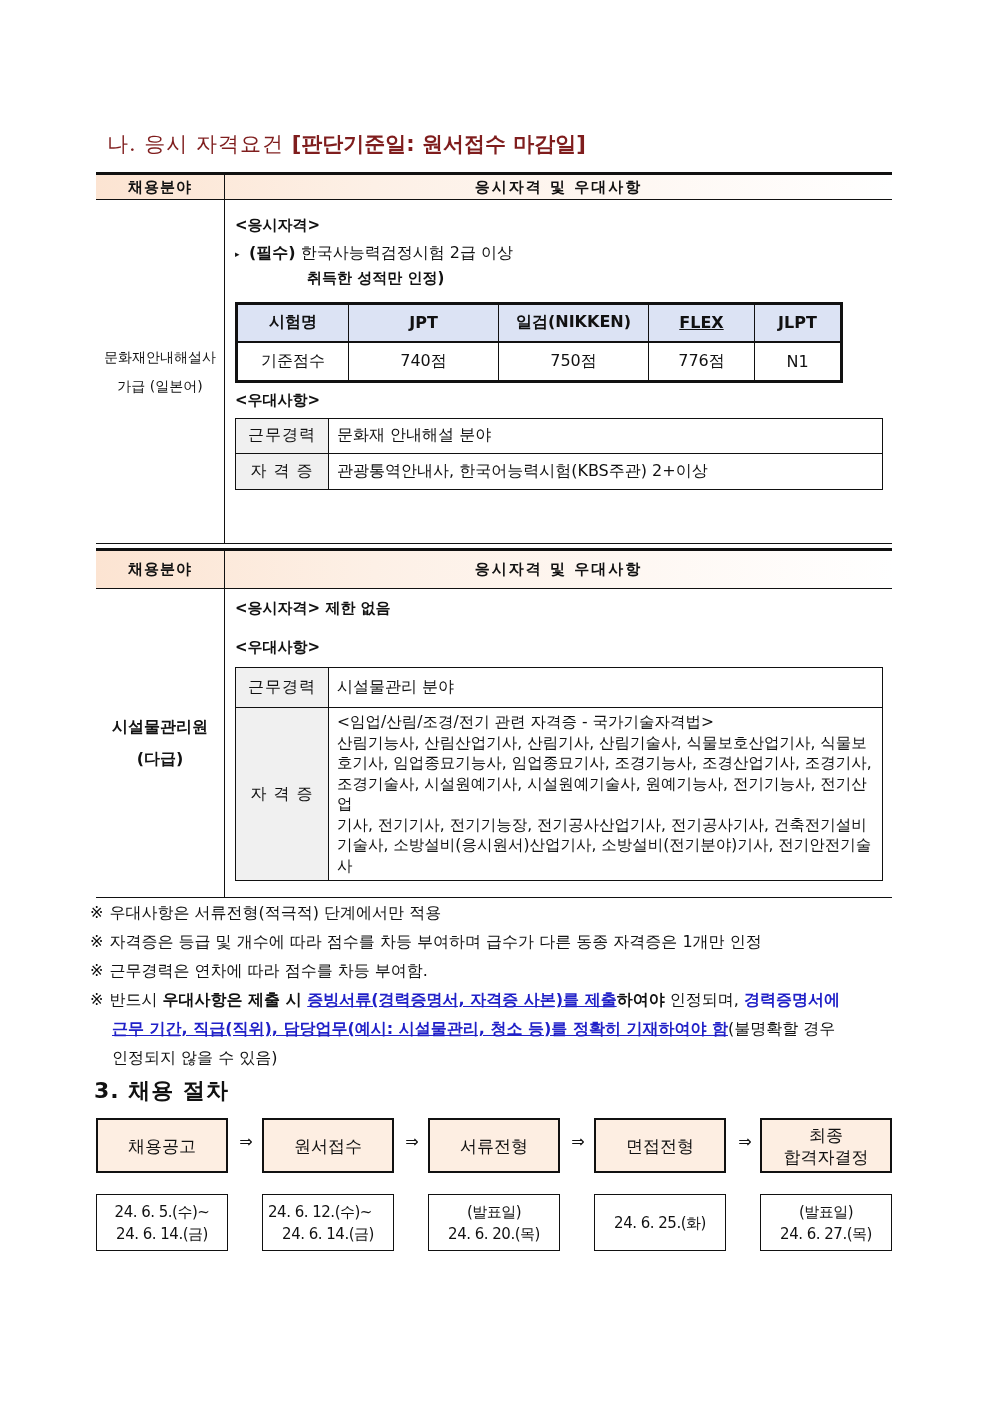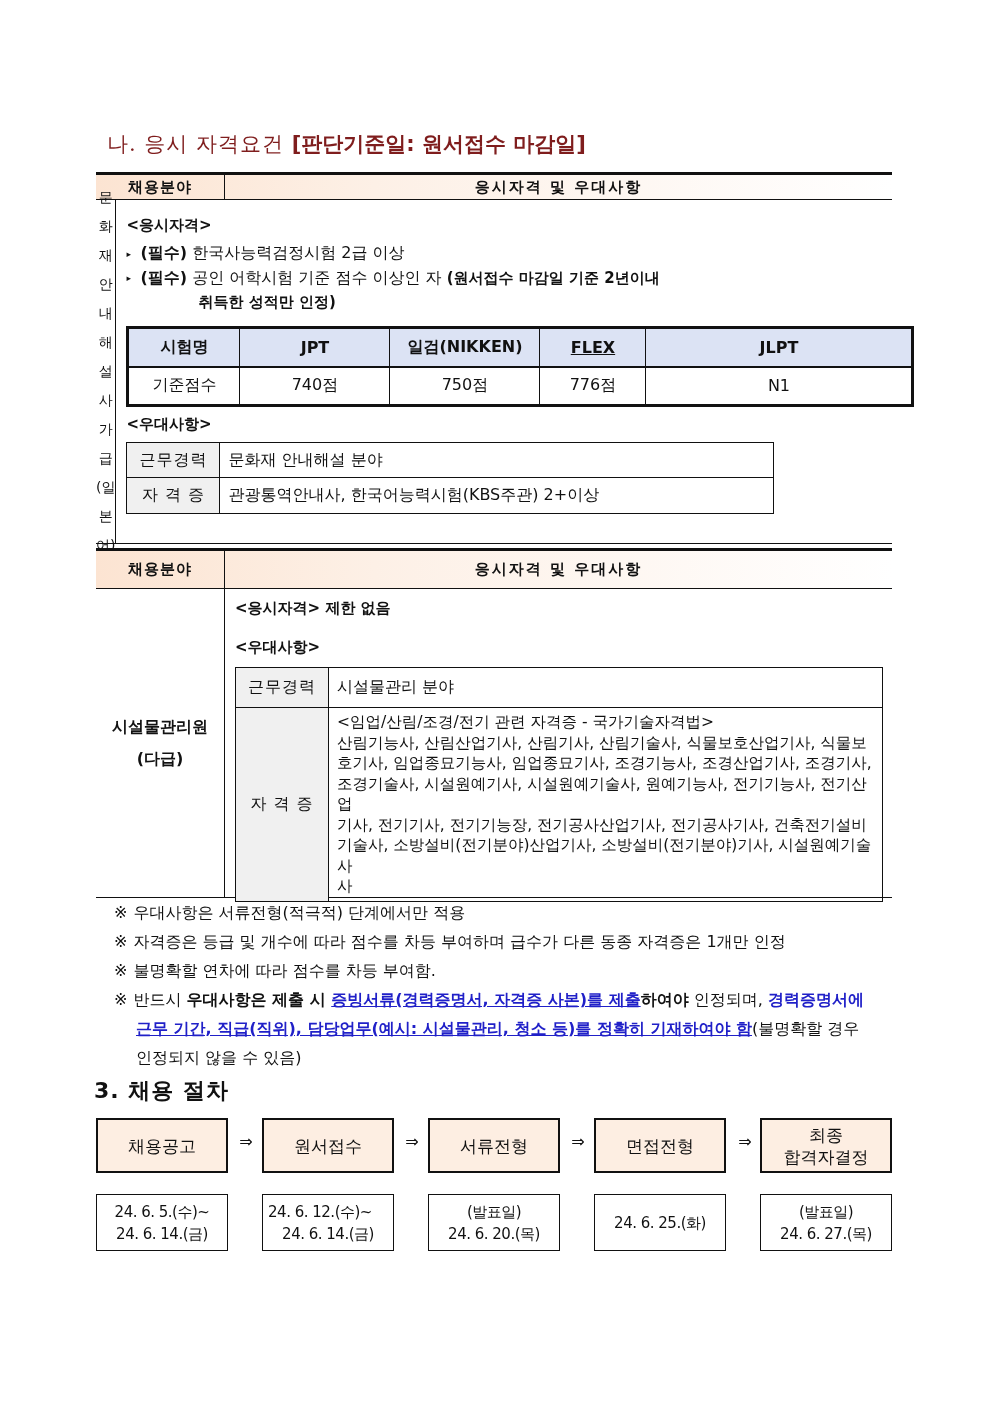--- a/index.html
+++ b/index.html
@@ -37,21 +37,21 @@
     .indent { padding-left: 72px; }
 
     .score-table { border-collapse: collapse; border: 3px solid #111; }
     .score-table th { background: #dce3f4; font-weight: bold; font-size: 16px; height: 39px; border: 1px solid #111; border-bottom: 2px solid #111; }
     .score-table td { font-size: 16px; height: 39px; text-align: center; border: 1px solid #111; }
 
     .pref-table { border-collapse: collapse; }
     .pref-table td { border: 1px solid #111; font-size: 16px; padding: 0 8px; }
     .pref-table td.k { background: #f0f0f0; text-align: center; width: 93px; letter-spacing: 1px; }
 
-    .notes { position: absolute; left: 114px; width: 800px; }
+    .notes { position: absolute; left: 90px; width: 800px; }
     .note-line { font-size: 16px; line-height: 29px; white-space: nowrap; }
     .note-line .ref { margin-right: 6px; }
     .blue-u { color: #2020c8; font-weight: bold; text-decoration: underline; }
     .blue { color: #2020c8; font-weight: bold; }
 
     .proc-title { position: absolute; left: 94px; top: 1076px; font-weight: bold; font-size: 22px; letter-spacing: 1px; }
     .step { position: absolute; top: 1118px; width: 132px; height: 55px; border: 2px solid #111; background: #fdeee2;
       display: flex; flex-direction: column; align-items: center; justify-content: center; font-size: 17px; line-height: 22px; text-align: center; }
     .arrow { position: absolute; top: 1132px; font-size: 16px; width: 30px; text-align: center; }
     .date { position: absolute; top: 1194px; width: 132px; height: 57px; border: 1px solid #111; background: #fff;
@@ -74,30 +74,25 @@
     <div class="c1">
       <div>문화재안내해설사</div>
       <div>가급 (일본어)</div>
     </div>
     <div class="c2">
       <div class="label-bold" style="margin-top:16px;margin-bottom:6px;">&lt;응시자격&gt;</div>
       <div class="bullet-line">
         <span class="tri">▸</span><span class="req">(필수)</span>
         <span>한국사능력검정시험 2급 이상</span>
       </div>
-      <div class="bullet-line">
-        <span class="tri">▸</span><span class="req">(필수)</span>
-        <span>공인 어학시험 기준 점수 이상인 자</span>
-        <span class="note">(원서접수 마감일 기준 2년이내</span>
-      </div>
       <div class="bullet-line indent">
         <span class="note">취득한 성적만 인정)</span>
       </div>
 
-      <table class="score-table" style="margin-top:12px;width:788px;">
+      <table class="score-table" style="margin-top:12px;width:608px;">
         <tbody>
             <tr>
           <th style="width:112px;">시험명</th>
           <th style="width:150px;margin-left:32px;">JPT</th>
           <th style="width:150px;">일검(NIKKEN)</th>
           <th style="width:106px;text-decoration:underline;">FLEX</th>
           <th>JLPT</th>
         </tr>
         <tr>
           <td>기준점수</td>
@@ -149,39 +144,39 @@
           <td>시설물관리 분야</td>
         </tr>
         <tr style="height:171px;">
           <td class="k">자 격 증</td>
           <td style="font-size:15.5px;line-height:20.5px;padding-top:4px;padding-bottom:4px;">
             <div>&lt;임업/산림/조경/전기 관련 자격증 - 국가기술자격법&gt;</div>
             <div>산림기능사, 산림산업기사, 산림기사, 산림기술사, 식물보호산업기사, 식물보</div>
             <div>호기사, 임업종묘기능사, 임업종묘기사, 조경기능사, 조경산업기사, 조경기사,</div>
             <div>조경기술사, 시설원예기사, 시설원예기술사, 원예기능사, 전기기능사, 전기산업</div>
             <div>기사, 전기기사, 전기기능장, 전기공사산업기사, 전기공사기사, 건축전기설비</div>
-            <div>기술사, 소방설비(전기분야)산업기사, 소방설비(전기분야)기사, 시설원예기술사</div>
+            <div>기술사, 소방설비(응시원서)산업기사, 소방설비(전기분야)기사, 전기안전기술</div>
             <div>사</div>
           </td>
         </tr>
       </tbody>
         </table>
     </div>
   </div>
 </div>
 
 <div class="notes" style="top:898px;">
   <div class="note-line">
     <span class="ref">※</span><span>우대사항은 서류전형(적극적) 단계에서만 적용</span>
   </div>
   <div class="note-line">
     <span class="ref">※</span><span>자격증은 등급 및 개수에 따라 점수를 차등 부여하며 급수가 다른 동종 자격증은 1개만 인정</span>
   </div>
   <div class="note-line">
-    <span class="ref">※</span><span>불명확할 연차에 따라 점수를 차등 부여함.</span>
+    <span class="ref">※</span><span>근무경력은 연차에 따라 점수를 차등 부여함.</span>
   </div>
   <div class="note-line">
     <span class="ref">※</span><span>반드시 </span><b>우대사항은 제출 시 </b><span class="blue-u">증빙서류(경력증명서, 자격증 사본)를 제출</span><b>하여야</b><span> 인정되며, </span><span class="blue">경력증명서에</span>
   </div>
   <div class="note-line" style="padding-left:22px;">
     <span class="blue-u">근무 기간, 직급(직위), 담당업무(예시: 시설물관리, 청소 등)를 정확히 기재하여야 함</span><span>(불명확할 경우</span>
   </div>
   <div class="note-line" style="padding-left:22px;">
     <span>인정되지 않을 수 있음)</span>
   </div>

